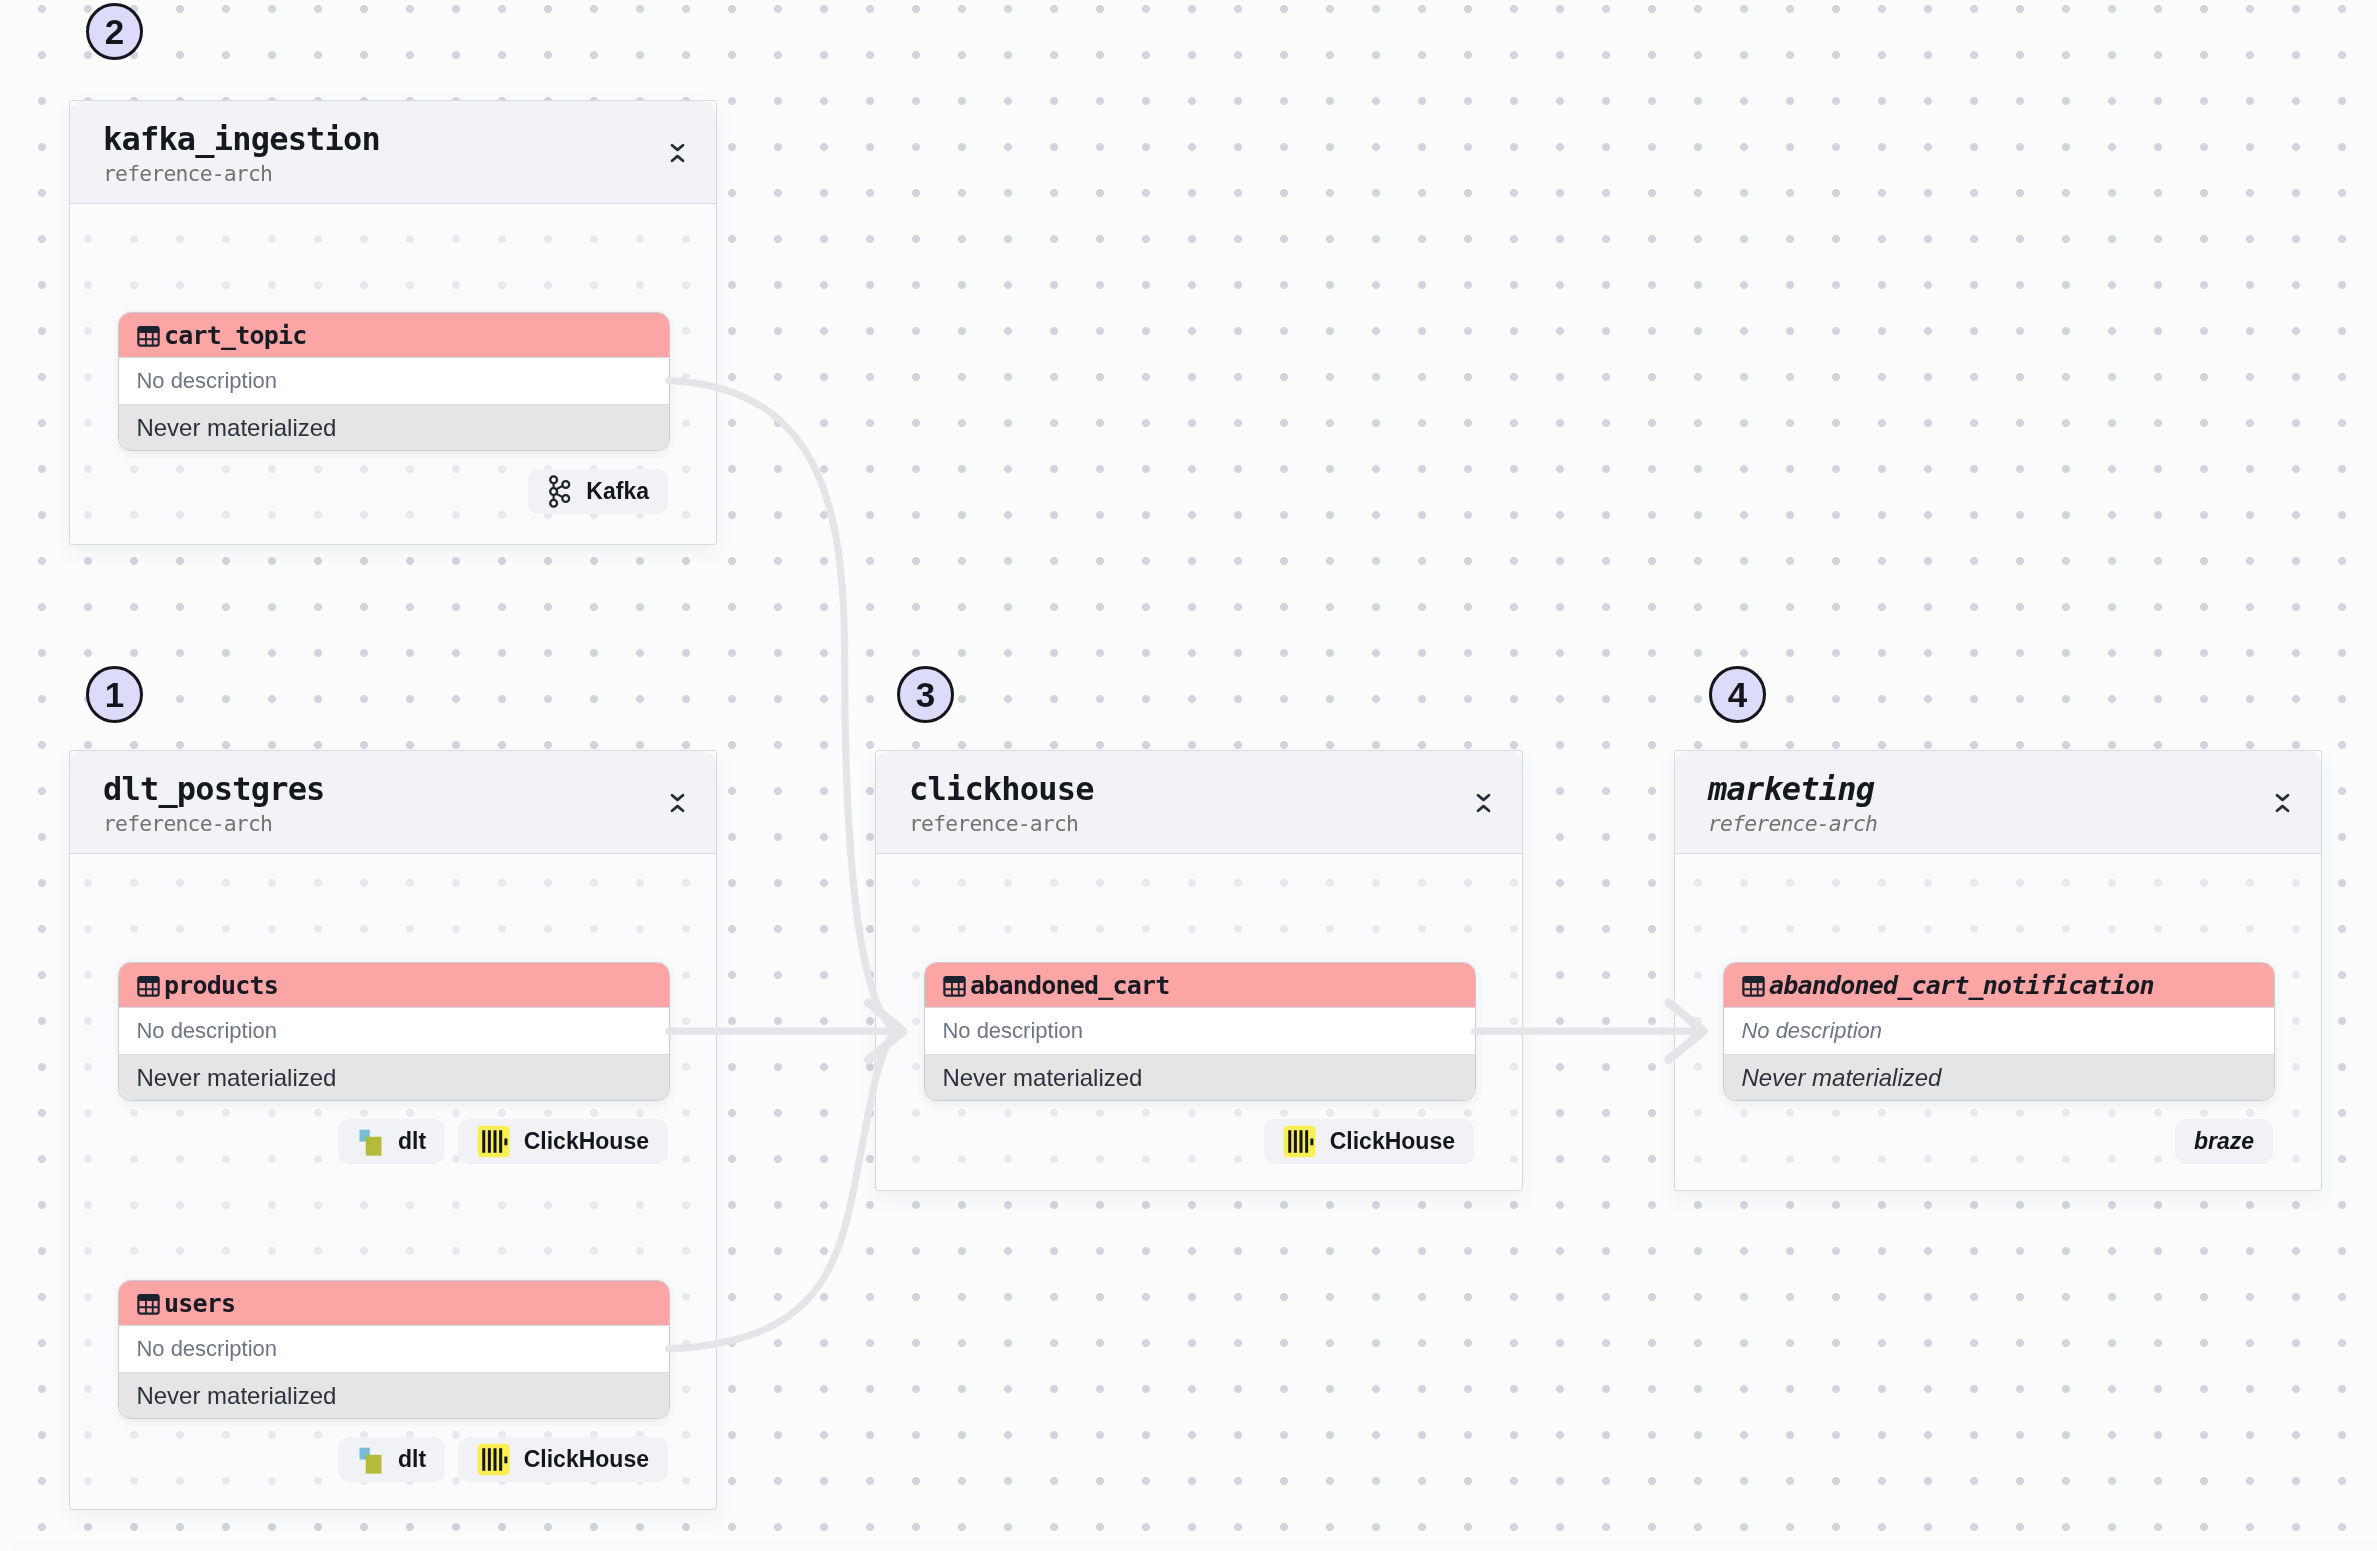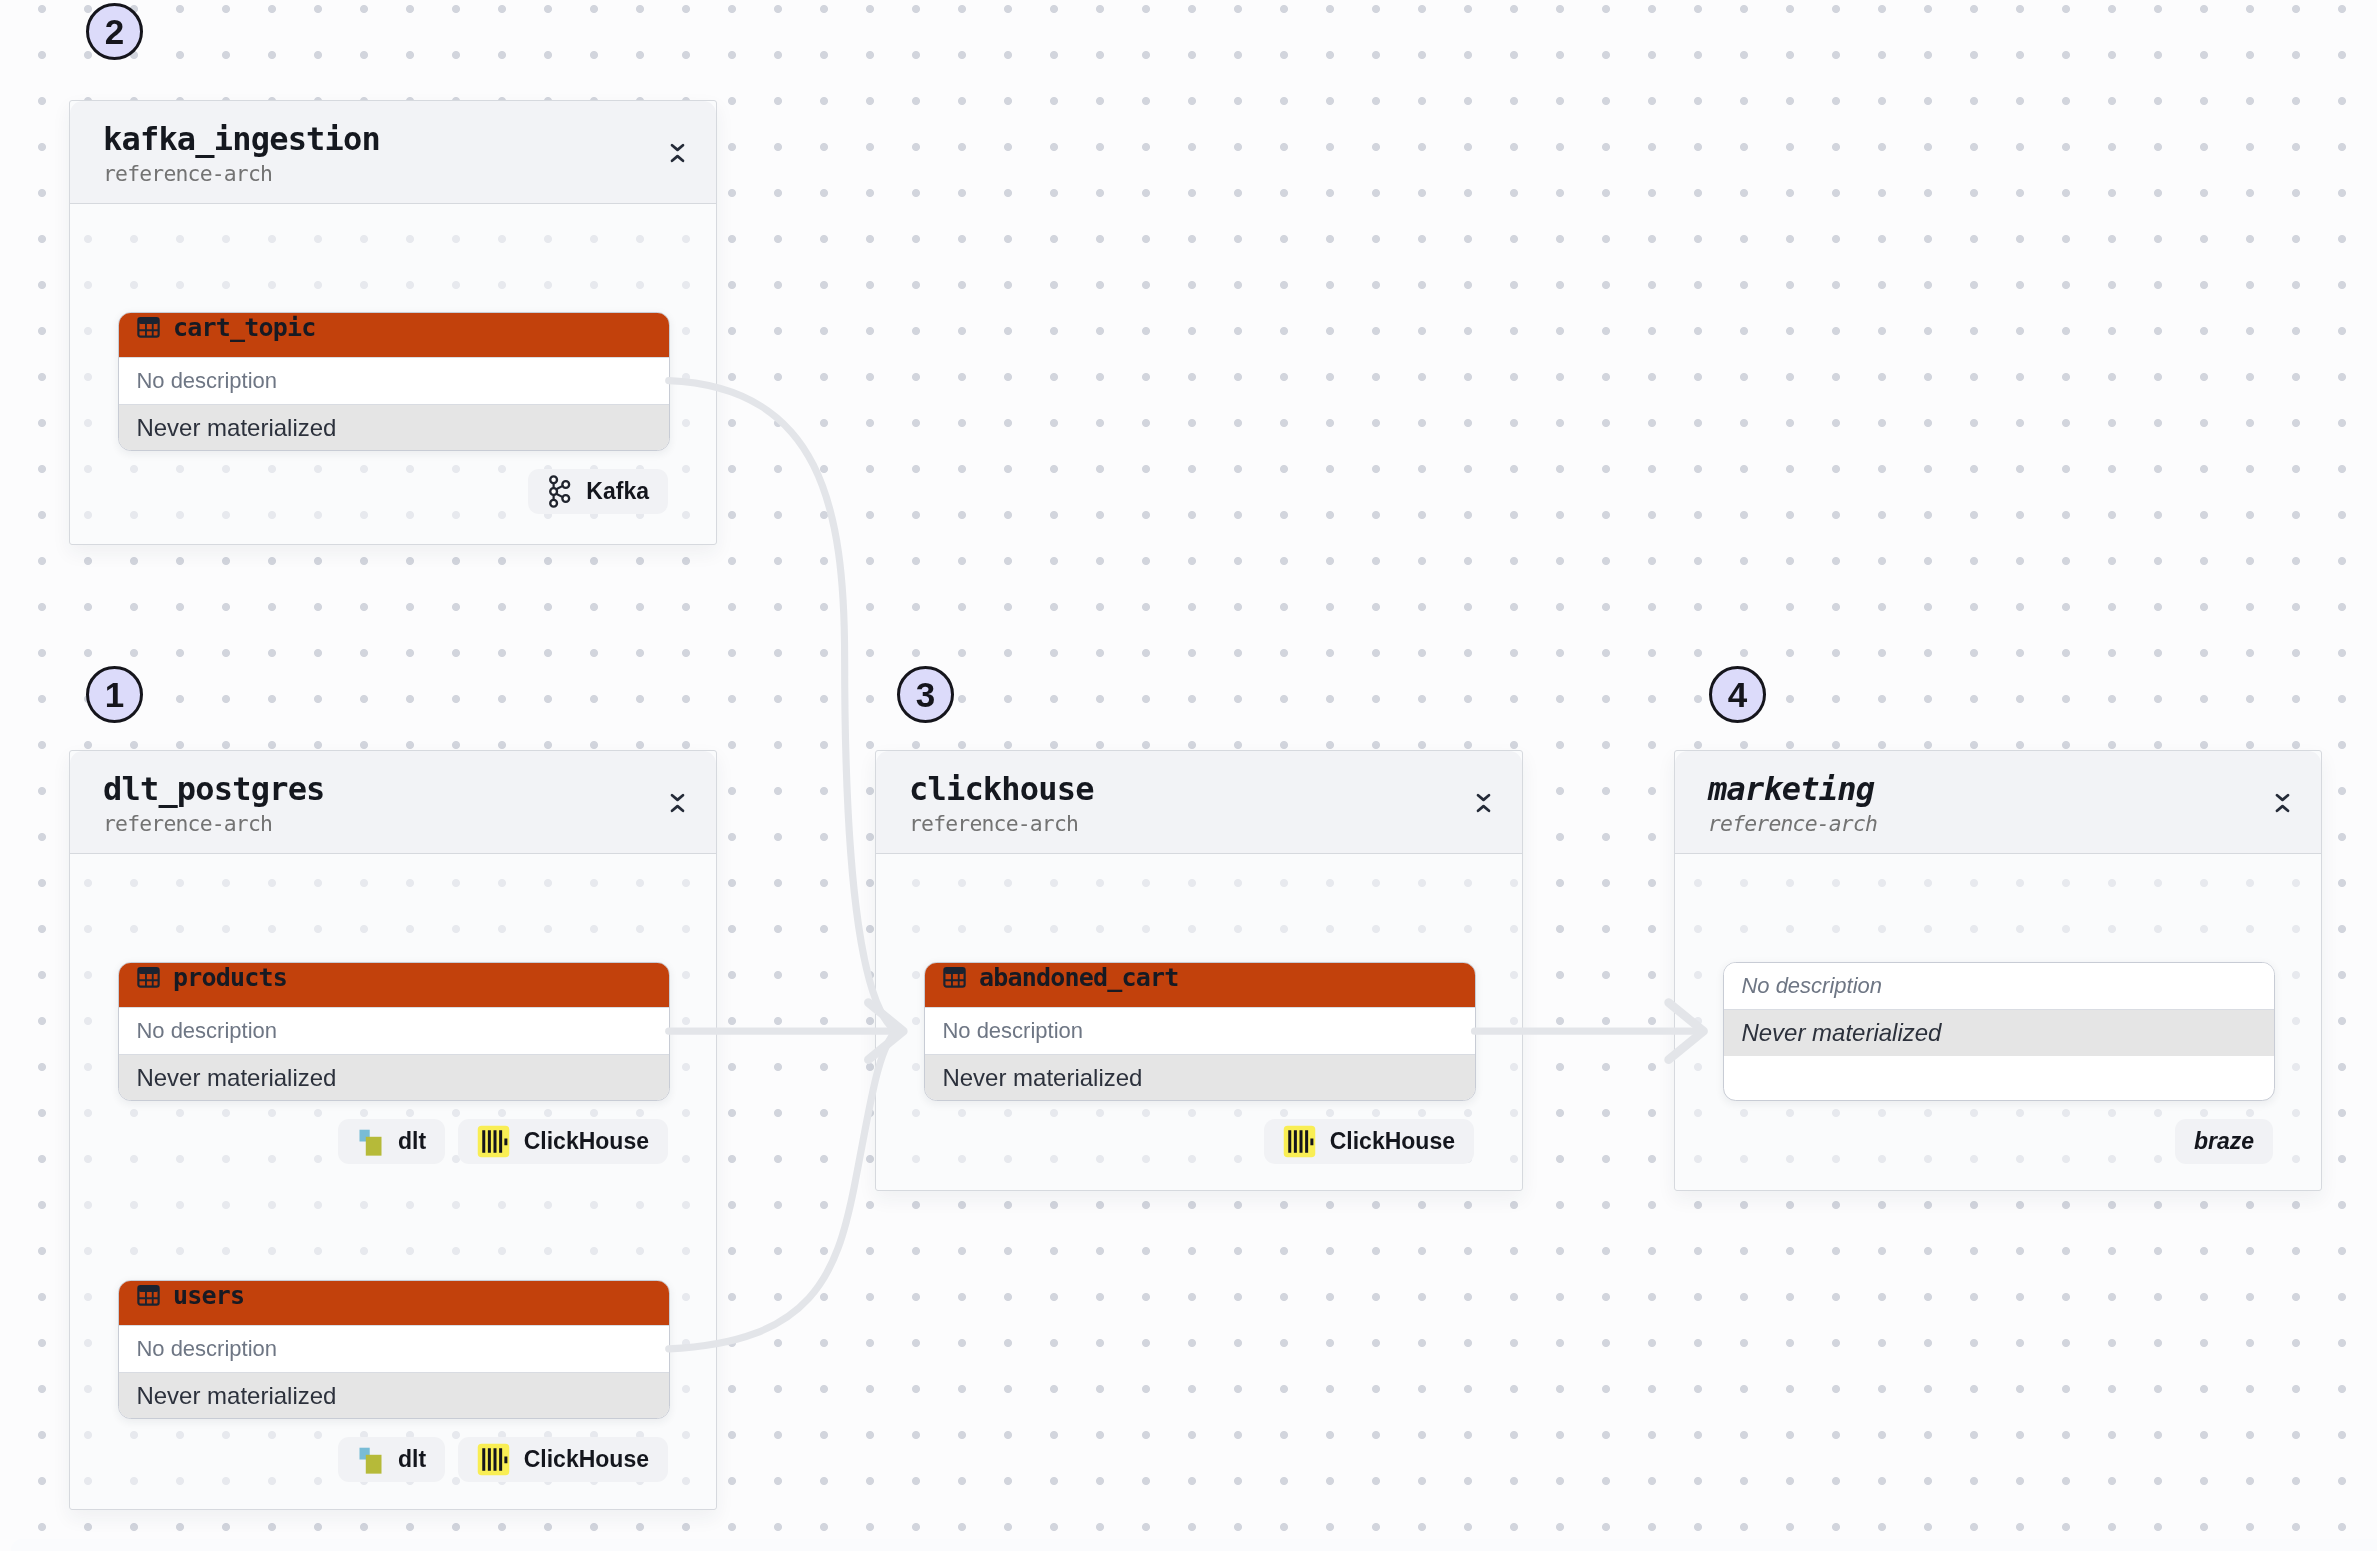--- a/index.html
+++ b/index.html
@@ -45,22 +45,22 @@
   }
 
   
   .asset {
     position: absolute; left: 48px; width: 552px; height: 139px; box-sizing: border-box;
     border: 1.6px solid #c8ccd5; border-radius: 12.7px; overflow: hidden;
     background: #ffffff; box-shadow: 0 2.4px 8px rgba(30, 36, 54, 0.07);
     z-index: 2;
   }
   .asset-header {
-    height: 44px; background: #c2410c; border-bottom: 0.8px solid #d9dce2;
-    display: flex; align-items: flex-start; gap: 11px; padding: 0 16px;
+    height: 44px; background: #fca5a5; border-bottom: 0.8px solid #d9dce2;
+    display: flex; align-items: center; gap: 2px; padding: 0 16px;
     font-size: 25px; font-weight: 700; color: #171a23; letter-spacing: -0.8px;
   }
   .asset-desc {
     height: 46px; background: #ffffff;
     display: flex; align-items: center; padding: 0 17.4px;
     font-size: 22px; color: #6e7684;
   }
   .asset-status {
     height: 46px; background: #e5e5e5; border-top: 0.8px solid #d9dce2;
     display: flex; align-items: center; padding: 0 17.4px;
@@ -281,20 +281,28 @@
     <div class="collapse-btn">
       <svg width="25" height="38" viewBox="0 0 32 48">
         <g stroke="#252b38" stroke-width="3.5" fill="none" stroke-linecap="round" stroke-linejoin="round">
           <path d="M9 14 L16 20 L23 14"></path>
             <path d="M9 34 L16 28 L23 34"></path>
         </g>
       </svg>
     </div>
   </div>
   <div class="asset" style="top:211px;">
+    <div class="asset-header mono">
+      <svg class="icon" width="27" height="27" viewBox="0 0 32 32">
+        <rect x="4" y="6" width="24" height="22" rx="2.5" fill="none" stroke="#1b2330" stroke-width="2.6"></rect>
+        <rect x="4" y="6" width="24" height="7" rx="2.5" fill="#1b2330"></rect>
+        <path d="M4 20.5 H28 M13 13 V28 M21 13 V28" stroke="#1b2330" stroke-width="2.2" fill="none"></path>
+      </svg>
+      <span>abandoned_cart_notification</span>
+    </div>
     <div class="asset-desc">No description</div>
     <div class="asset-status">Never materialized</div>
   </div>
   <div class="chip-row" style="top:368px;">
     <div class="chip">
       <span>braze</span>
     </div>
   </div>
 </div>
 

